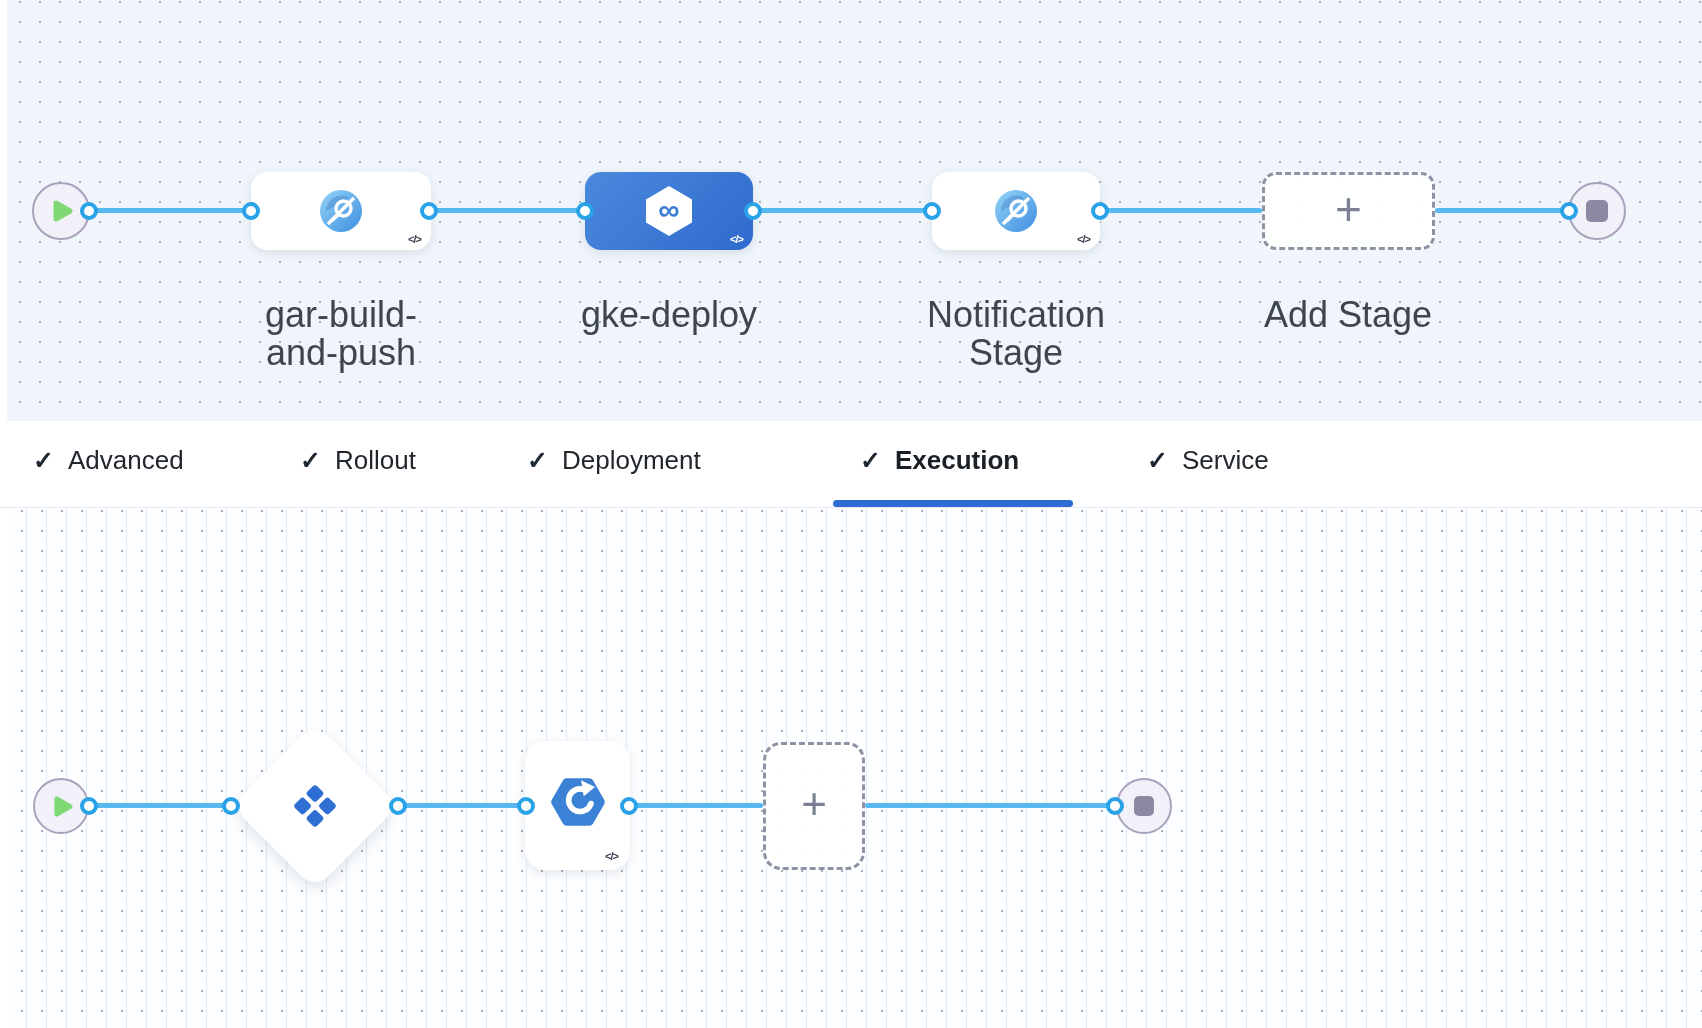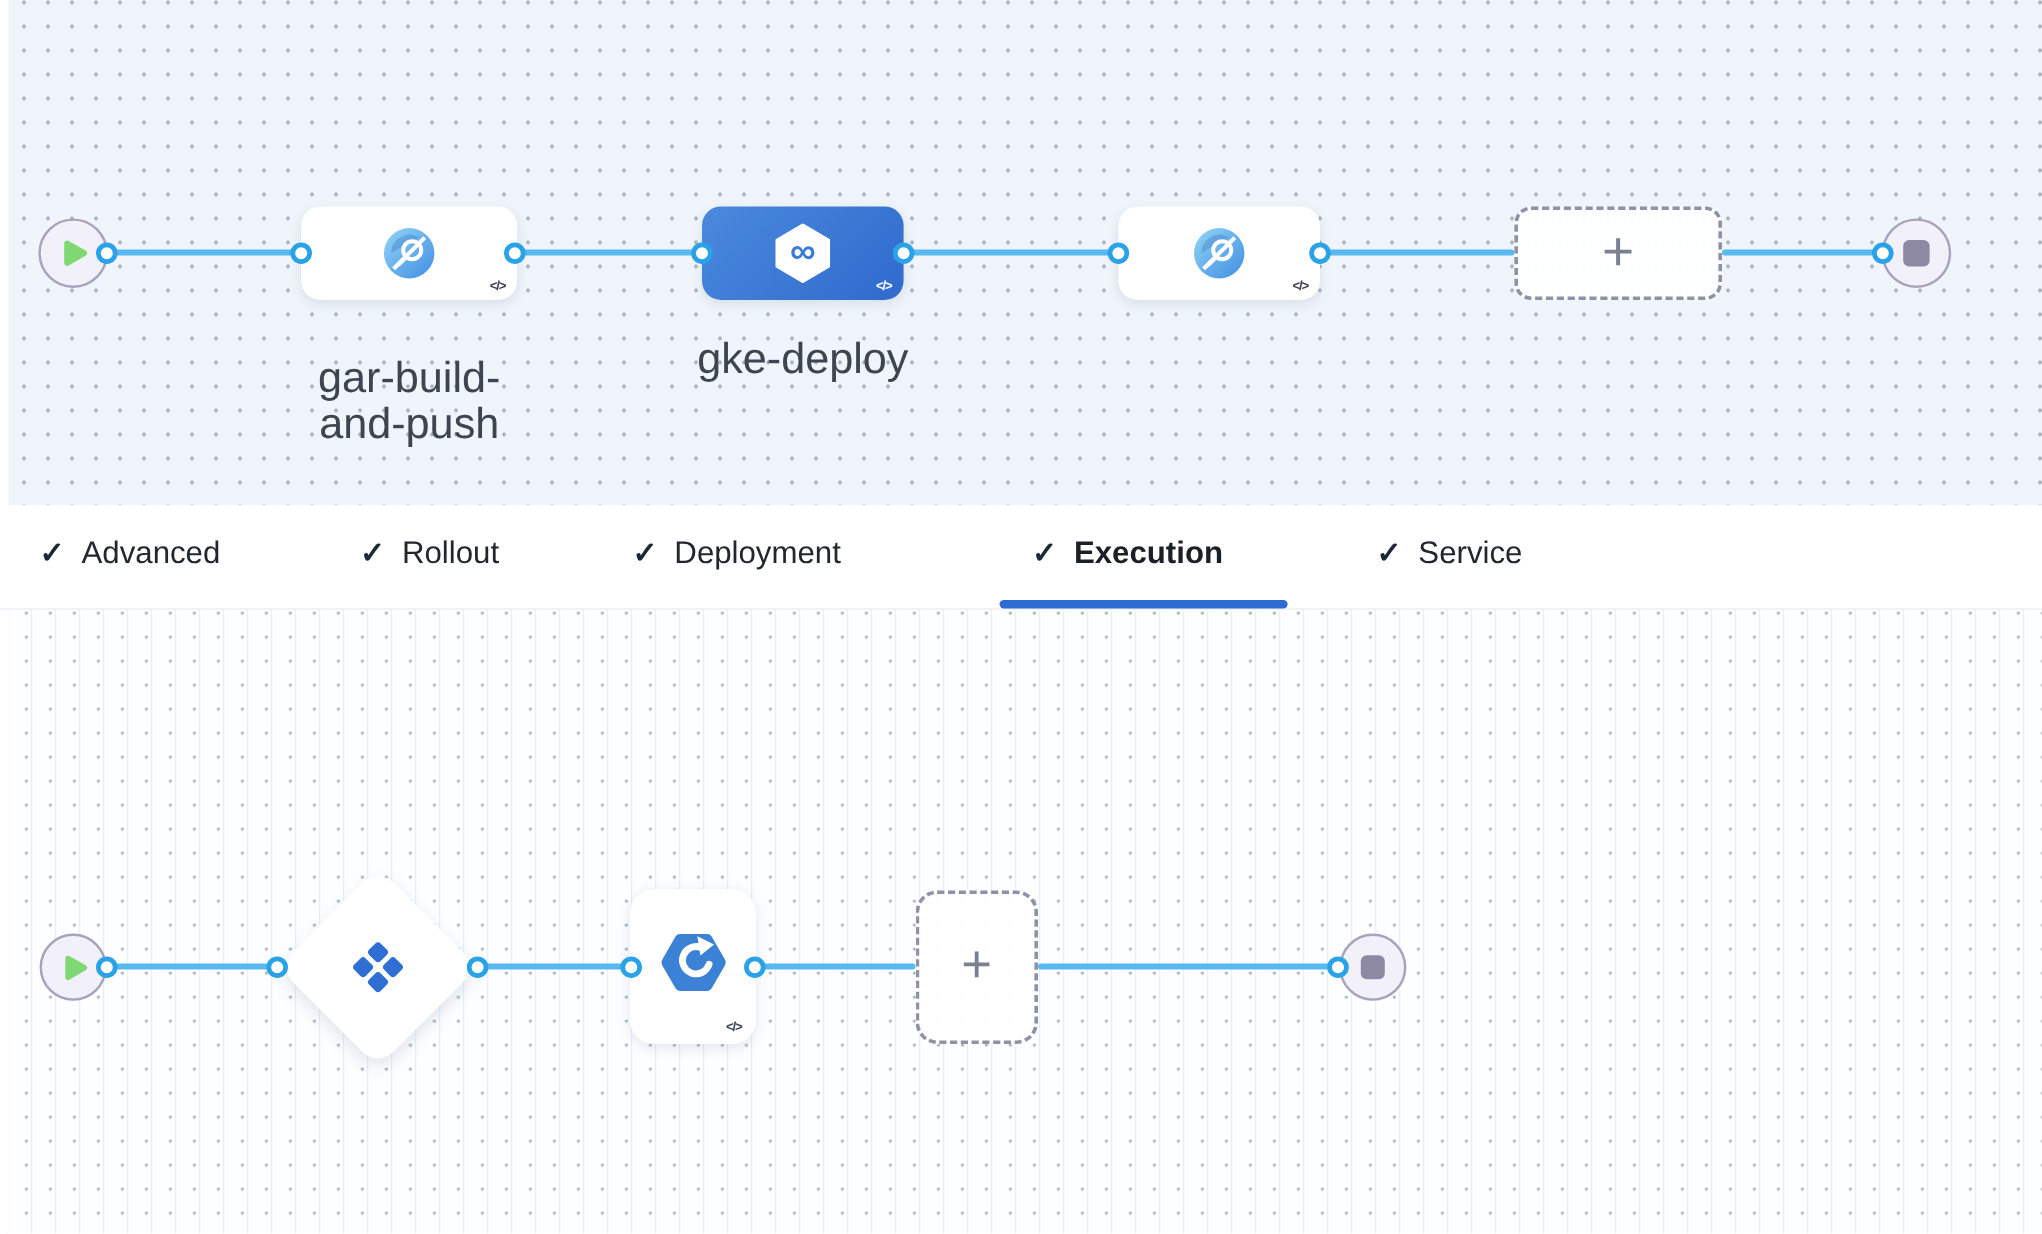--- a/index.html
+++ b/index.html
@@ -151,21 +151,23 @@
     <div class="port" style="left:80px;top:202px;"></div>
     <div class="port" style="left:242px;top:202px;"></div>
     <div class="port" style="left:420px;top:202px;"></div>
     <div class="port" style="left:576px;top:202px;"></div>
     <div class="port" style="left:744px;top:202px;"></div>
     <div class="port" style="left:923px;top:202px;"></div>
     <div class="port" style="left:1091px;top:202px;"></div>
     <div class="port" style="left:1560px;top:202px;"></div>
 
     <div class="node-label" style="left:235px;top:296px;width:212px;">gar-build-and-push</div>
-    <div class="node-label" style="left:569px;top:280px;width:200px;">gke-deploy</div>
+    <div class="node-label" style="left:569px;top:296px;width:200px;">gke-deploy</div>
+    <div class="node-label" style="left:921px;top:296px;width:190px;">Notification Stage</div>
+    <div class="node-label" style="left:1248px;top:296px;width:200px;">Add Stage</div>
   </div>
 
   <div class="tab-strip">
     <div class="tab" style="left:33px;">
       <span class="check">✓</span>
       <span class="tlabel">Advanced</span>
     </div>
     <div class="tab" style="left:300px;">
       <span class="check">✓</span>
       <span class="tlabel">Rollout</span>

